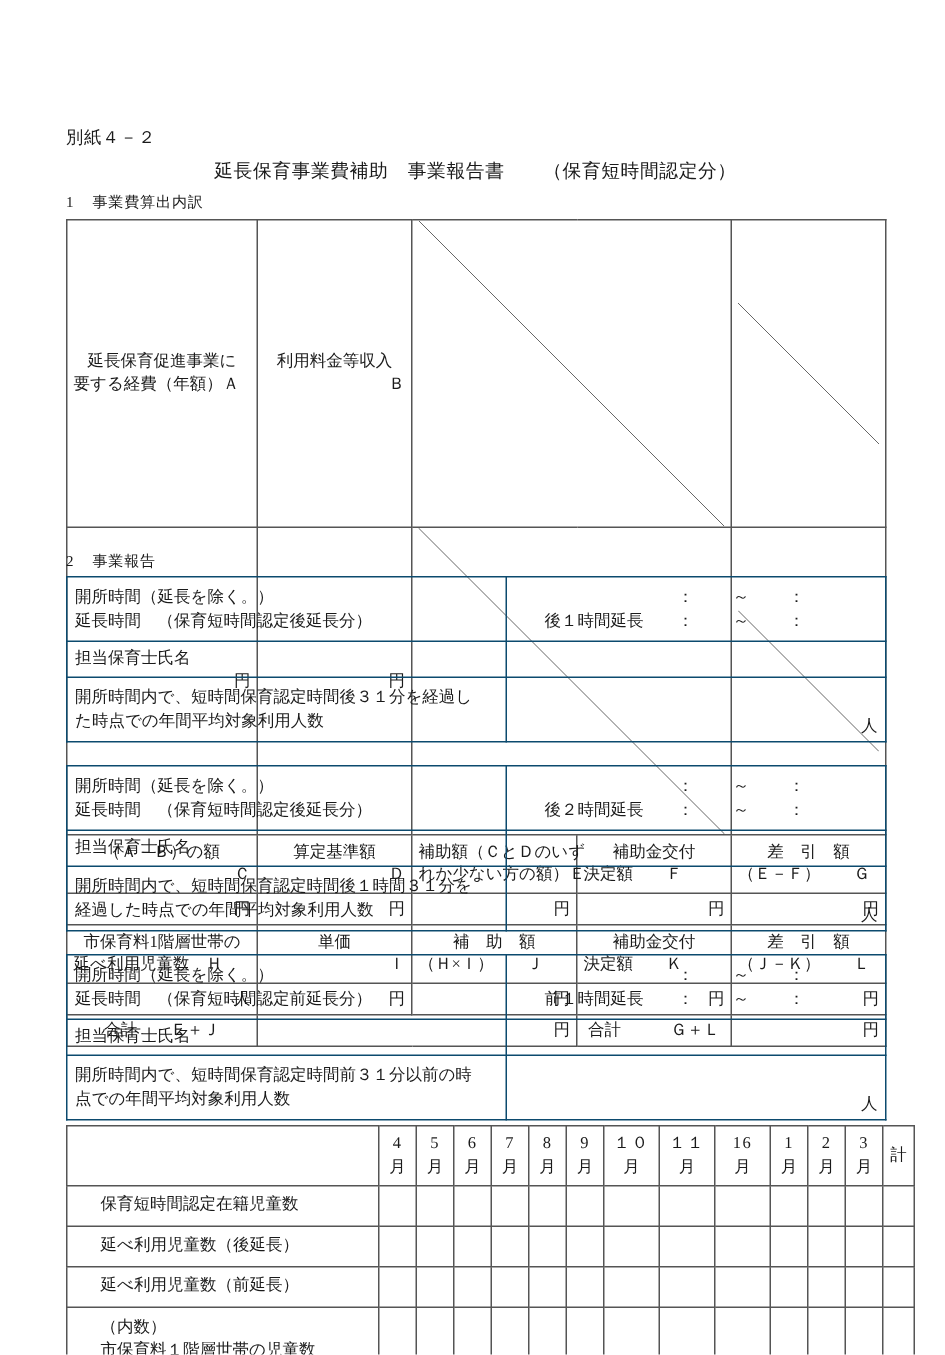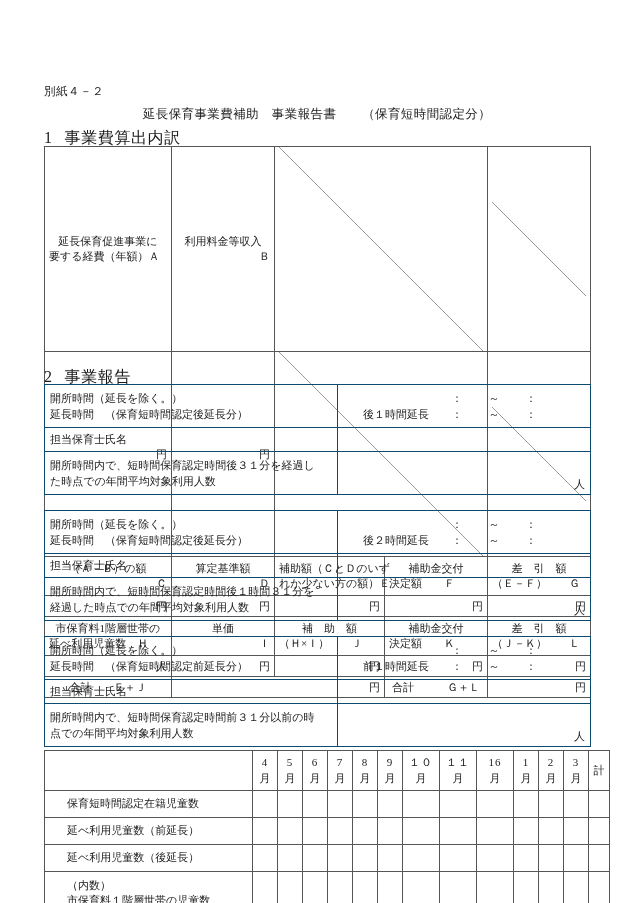--- a/index.html
+++ b/index.html
@@ -35,21 +35,21 @@
     position: absolute;
     left: 44px;
     top: 70px;
     width: 546px;
     text-align: center;
     font-size: 12.5px;
     letter-spacing: 0.4px;
   }
   .section-head {
     position: absolute;
-    font-size: 16px;
+    font-size: 10px;
     letter-spacing: 0.6px;
   }
   .section-head .num { margin-right: 12px; }
   #sec1-head { left: 44px; top: 92px; }
   #sec2-head { left: 44px; top: 331px; }
 
   
   table.grid {
     position: absolute;
     border-collapse: collapse;
@@ -478,38 +478,38 @@
         <td></td>
           <td></td>
           <td></td>
         <td></td>
           <td></td>
           <td></td>
         <td></td>
       </tr>
 
       <tr>
+        <td class="rowlab" style="height:24px">延べ利用児童数（後延長）</td>
+        <td></td>
+          <td></td>
+          <td></td>
+        <td></td>
+          <td></td>
+          <td></td>
+        <td></td>
+          <td></td>
+          <td></td>
+        <td></td>
+          <td></td>
+          <td></td>
+        <td></td>
+      </tr>
+
+      <tr>
         <td class="rowlab" style="height:24px">延べ利用児童数（前延長）</td>
-        <td></td>
-          <td></td>
-          <td></td>
-        <td></td>
-          <td></td>
-          <td></td>
-        <td></td>
-          <td></td>
-          <td></td>
-        <td></td>
-          <td></td>
-          <td></td>
-        <td></td>
-      </tr>
-
-      <tr>
-        <td class="rowlab" style="height:24px">延べ利用児童数（後延長）</td>
         <td></td>
           <td></td>
           <td></td>
         <td></td>
           <td></td>
           <td></td>
         <td></td>
           <td></td>
           <td></td>
         <td></td>

